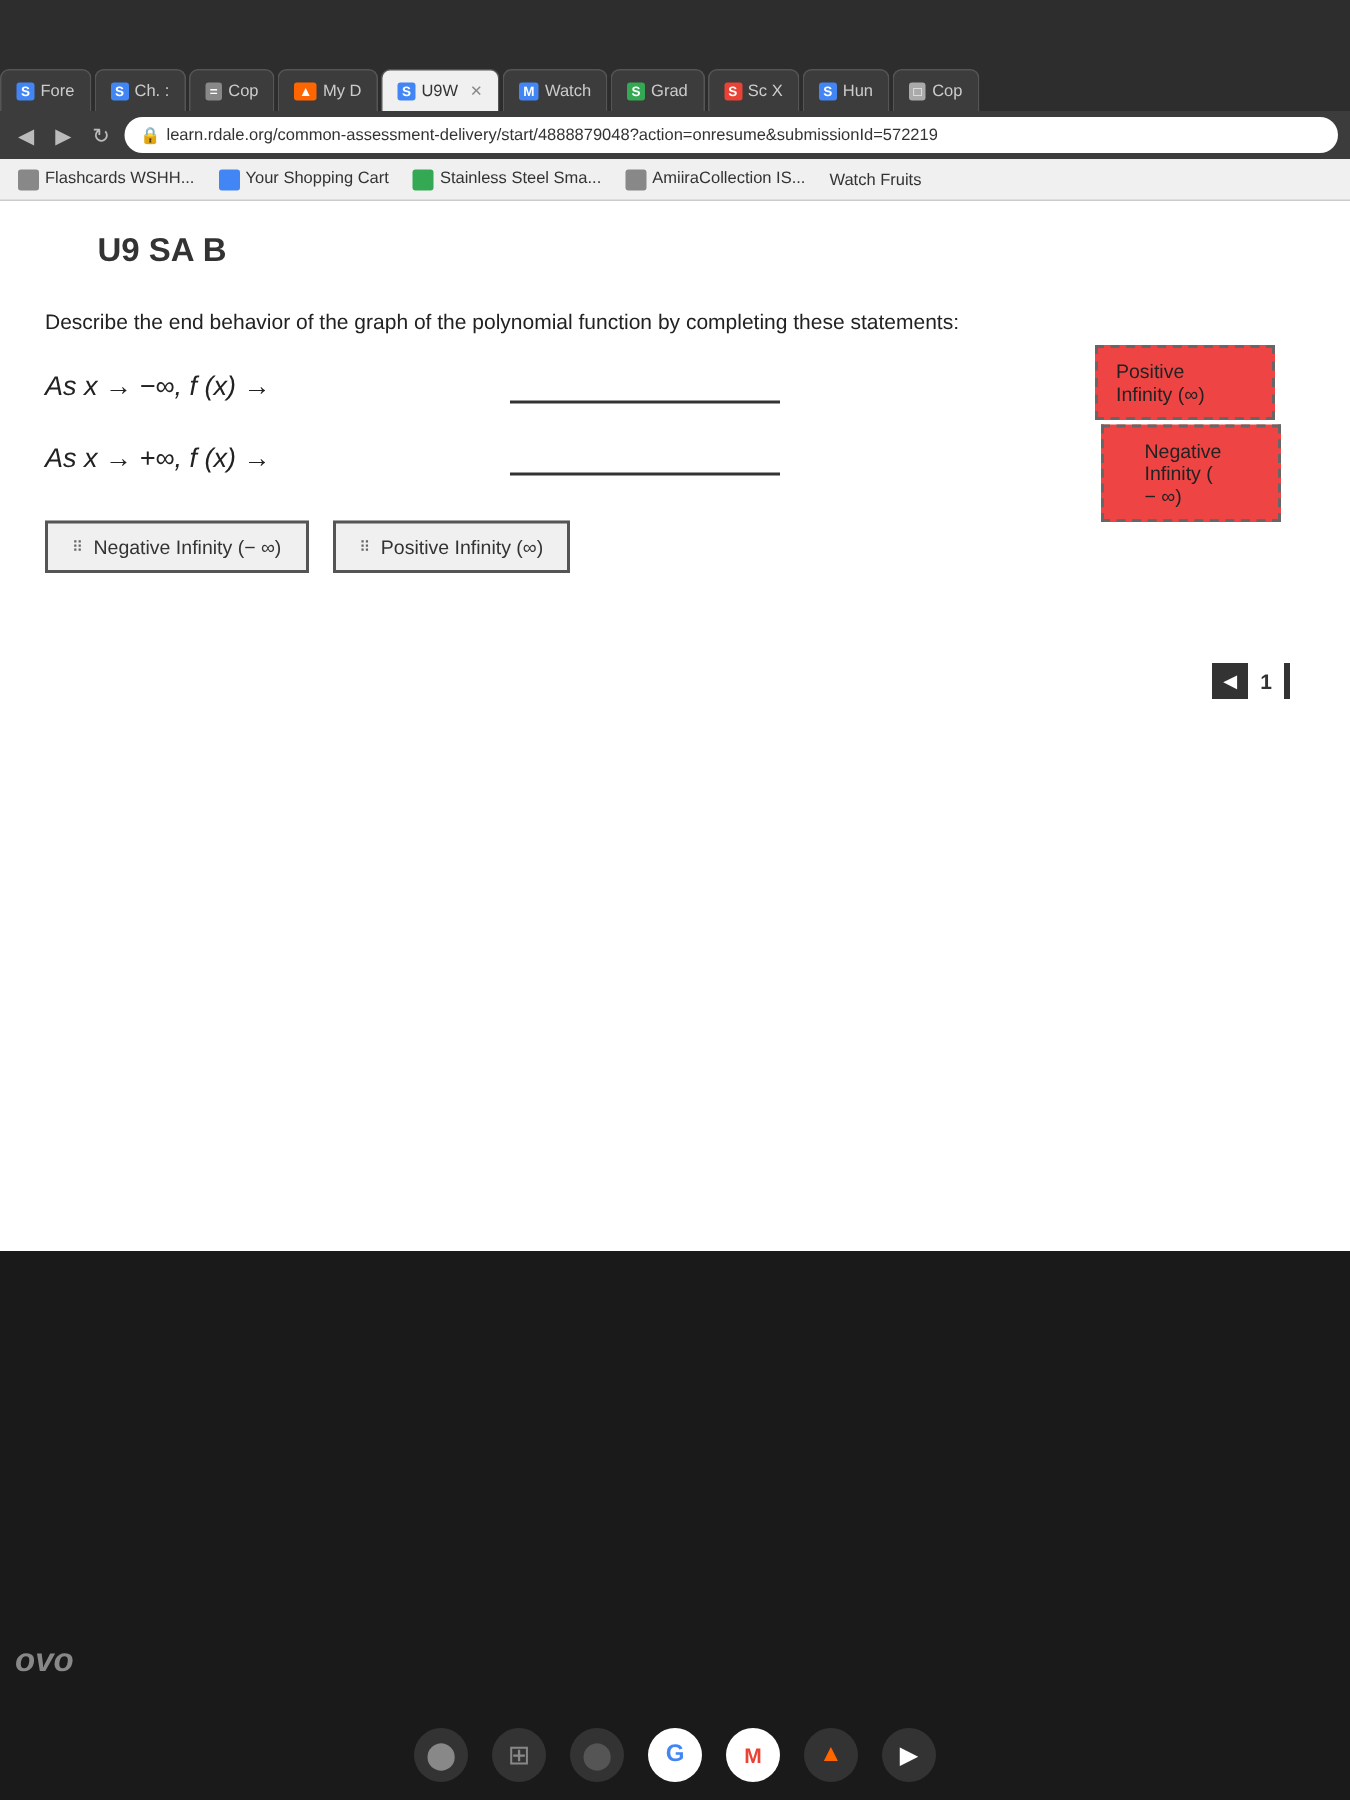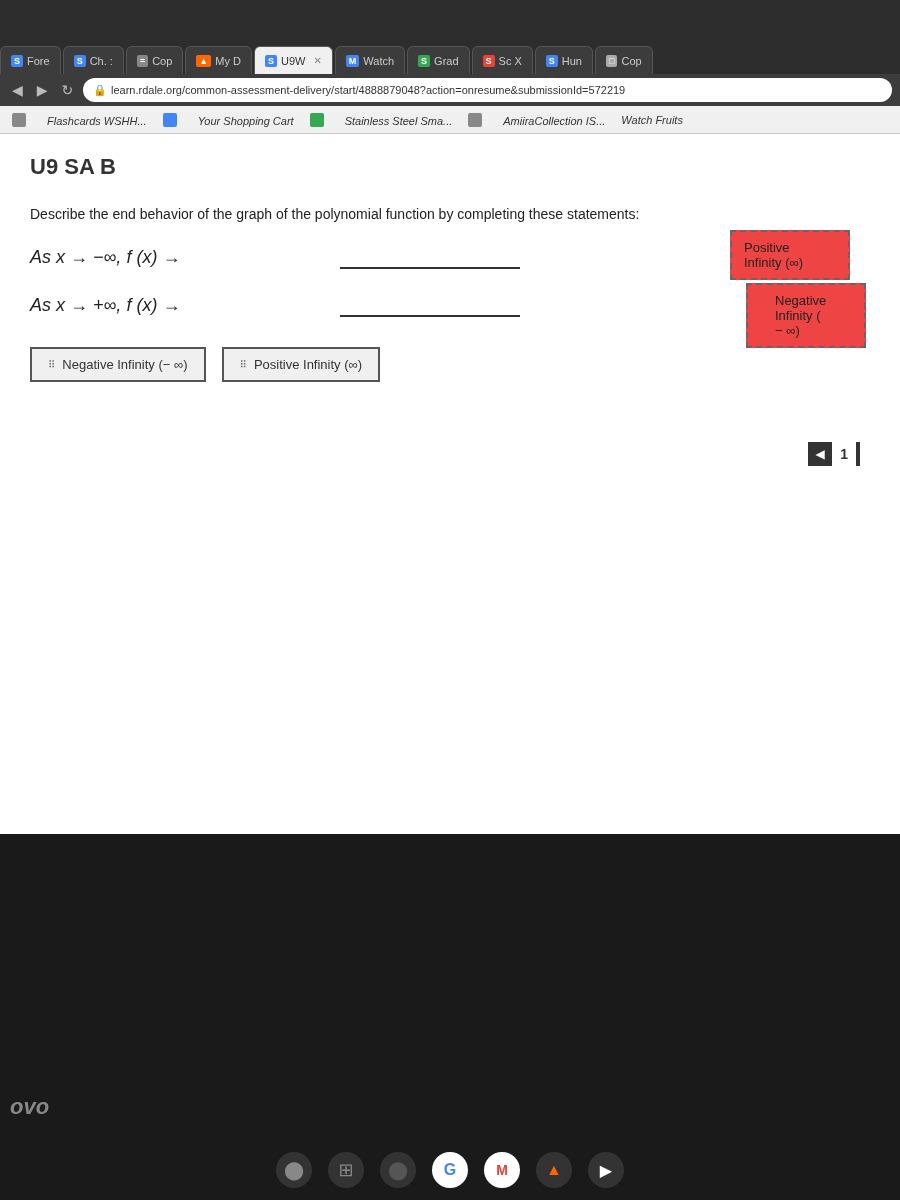--- a/index.html
+++ b/index.html
@@ -87,43 +87,43 @@
       background: #f0f0f0;
       padding: 2px 8px;
       height: 28px;
       gap: 8px;
       overflow: hidden;
       border-bottom: 1px solid #ccc;
     }
 
     .bookmark-item {
       display: flex;
-      align-items: flex-end;
+      align-items: flex-start;
       font-size: 11px;
       color: #333;
       cursor: pointer;
       white-space: nowrap;
-      gap: 21px;
+      gap: 4px;
       padding: 2px 4px;
-      font-style: italic;
     }
 
     
     .main-content {
       background: #ffffff;
       margin: 0;
       padding: 20px 30px;
       min-height: 700px;
     }
 
     .page-title {
       font-size: 22px;
       font-weight: bold;
       color: #333;
       margin-bottom: 24px;
+      margin-left: 35px;
     }
 
     .question-block {
       margin-bottom: 20px;
     }
 
     .question-text {
       font-size: 14px;
       color: #222;
       margin-bottom: 20px;
@@ -382,21 +382,21 @@
         <div>Infinity (∞)</div>
       </div>
     </div>
 
     <div class="behavior-row">
       <span class="behavior-expr">
         <em>As x</em> → +∞, <em>f</em> (<em>x</em>) →
       </span>
       <span class="answer-line"></span>
 
-      <div class="options-box second" style="right: 4px; top: -10px; padding-left: 27px;">
+      <div class="options-box second" style="right: 16px; top: -10px; padding-left: 27px;">
         <div>Negative</div>
         <div>Infinity (</div>
         <div>− ∞)</div>
       </div>
     </div>
 
     <div class="answer-chips">
       <div class="chip">
         <span class="chip-dots">⠿</span>
         <span>Negative Infinity (− ∞)</span>

